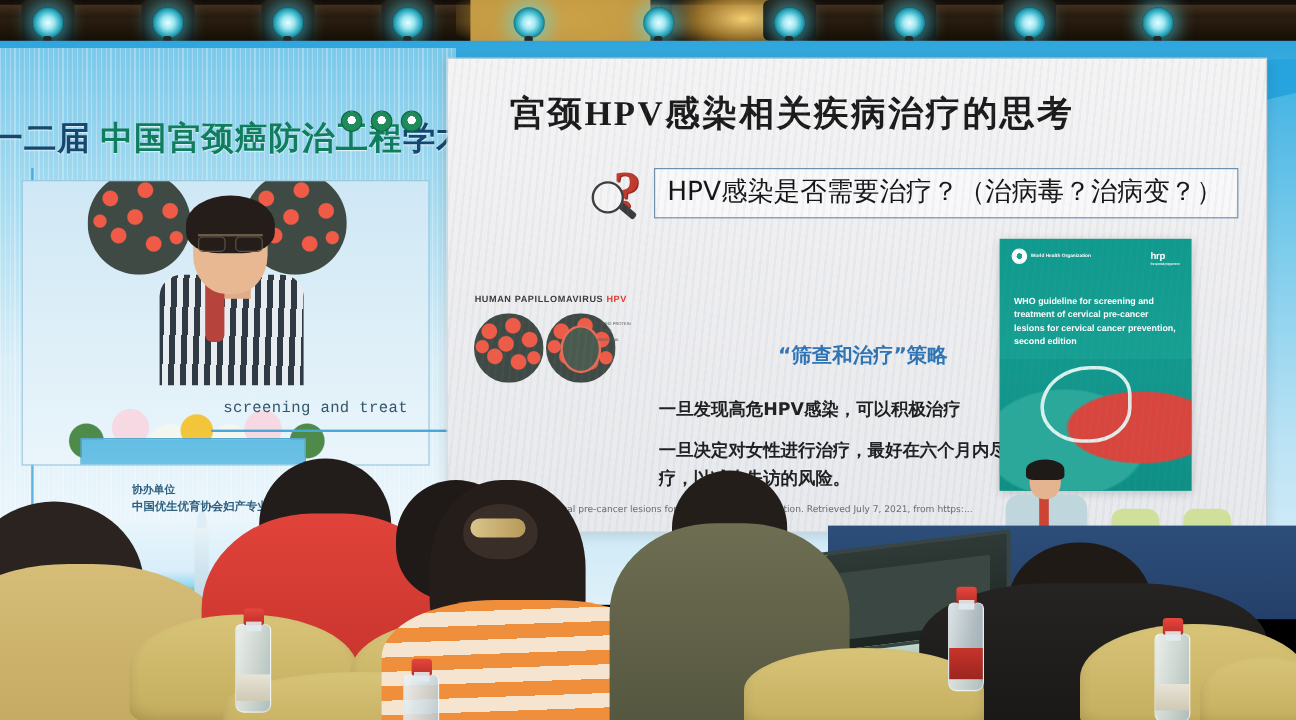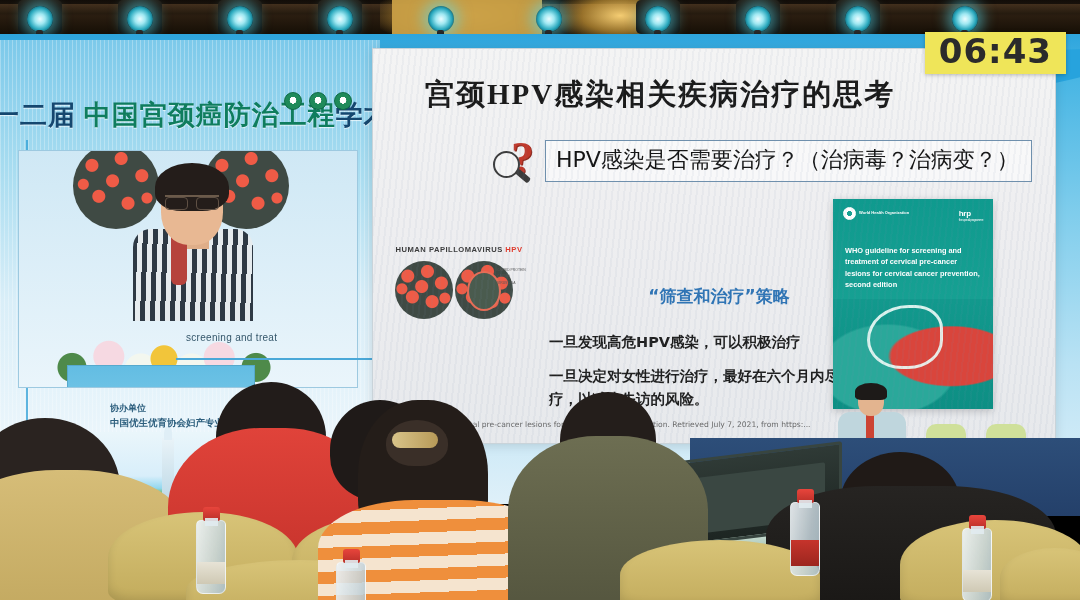--- a/index.html
+++ b/index.html
@@ -141,22 +141,22 @@
       radial-gradient(circle at 50% 48%, #f2c53a 0 13px, rgba(0,0,0,0) 14px),
       radial-gradient(circle at 26% 44%, #f6d9e2 0 15px, rgba(0,0,0,0) 16px),
       radial-gradient(circle at 74% 46%, #f6d9e2 0 15px, rgba(0,0,0,0) 16px),
       radial-gradient(circle at 40% 66%, #f3f7ef 0 16px, rgba(0,0,0,0) 17px),
       radial-gradient(circle at 62% 66%, #f3f7ef 0 16px, rgba(0,0,0,0) 17px),
       radial-gradient(circle at 10% 62%, #4e8a4a 0 14px, rgba(0,0,0,0) 15px),
       radial-gradient(circle at 90% 62%, #4e8a4a 0 14px, rgba(0,0,0,0) 15px);
   }
   .screening-text{
     position:absolute; left:186px; top:292px;
-    font-size:10px; color:#35576b; letter-spacing:.3px;
-    font-family:Liberation Sans, sans-serif;
+    font-size:13px; color:#35576b; letter-spacing:.3px;
+    font-family:Liberation Mono, monospace;
   }
   .blue-rule{ position:absolute; left:176px; top:318px; width:204px; height:2px; background:#4aa8d8; }
 
   .sponsor{
     position:absolute; left:110px; top:362px; width:240px;
     font-size:9px; color:#2d5f7e; line-height:1.5; font-weight:700;
   }
   .sponsor .s2{ font-size:9.5px; }
   .orgcom{
     position:absolute; left:38px; top:392px; font-size:9px; color:#2d5f7e; font-weight:700;
@@ -496,21 +496,20 @@
       <div class="who-title">WHO guideline for screening and treatment of cervical pre-cancer lesions for cervical cancer prevention, second edition</div>
       <div class="who-art">
         <div class="who-art-line"></div>
       </div>
     </div>
 
     <div class="citation">...atment of cervical pre-cancer lesions for cervical cancer prevention. Retrieved July 7, 2021, from https:...</div>
     <div class="screen-moire"></div>
   </div>
 
-  <div class="timer">06:43</div>
 
   <div class="stage-right">
     <div class="chair-back" style="left:226px"></div>
     <div class="chair-back" style="left:286px"></div>
     <div class="seated">
       <div class="seated-body"></div>
       <div class="seated-tie"></div>
       <div class="seated-head"></div>
       <div class="seated-hair"></div>
     </div>

